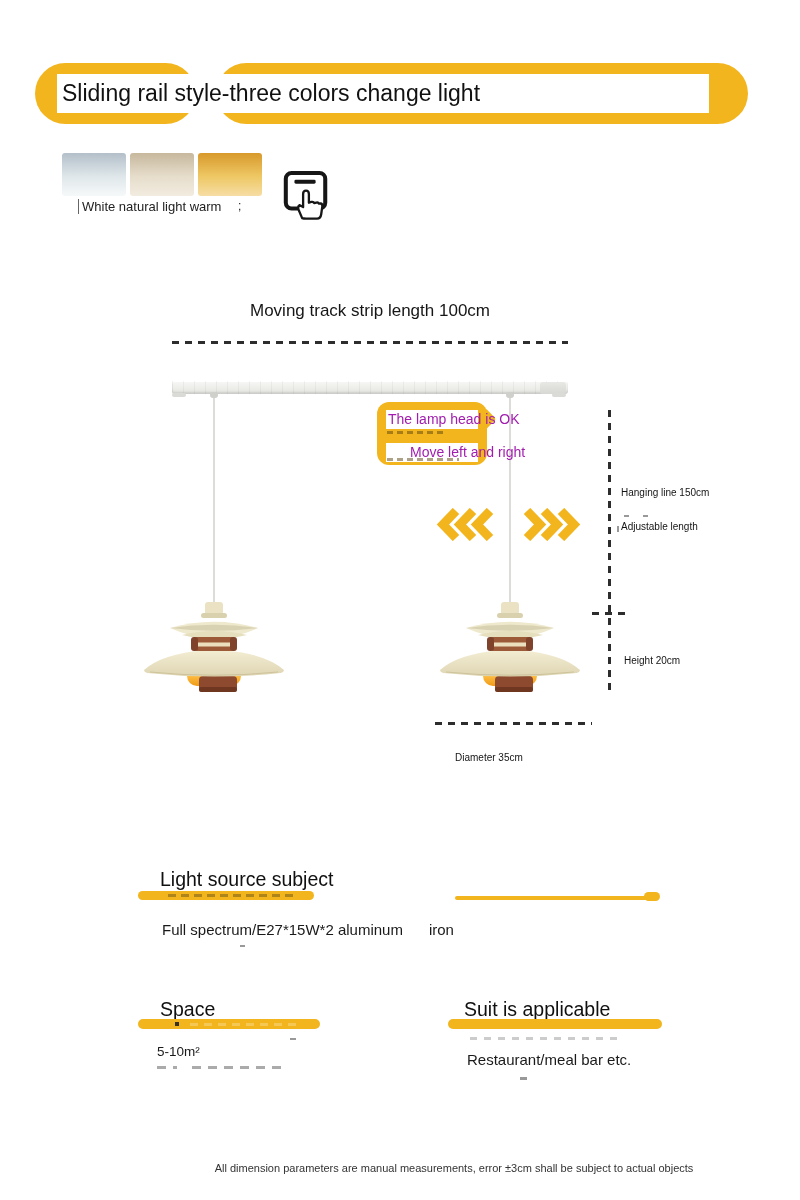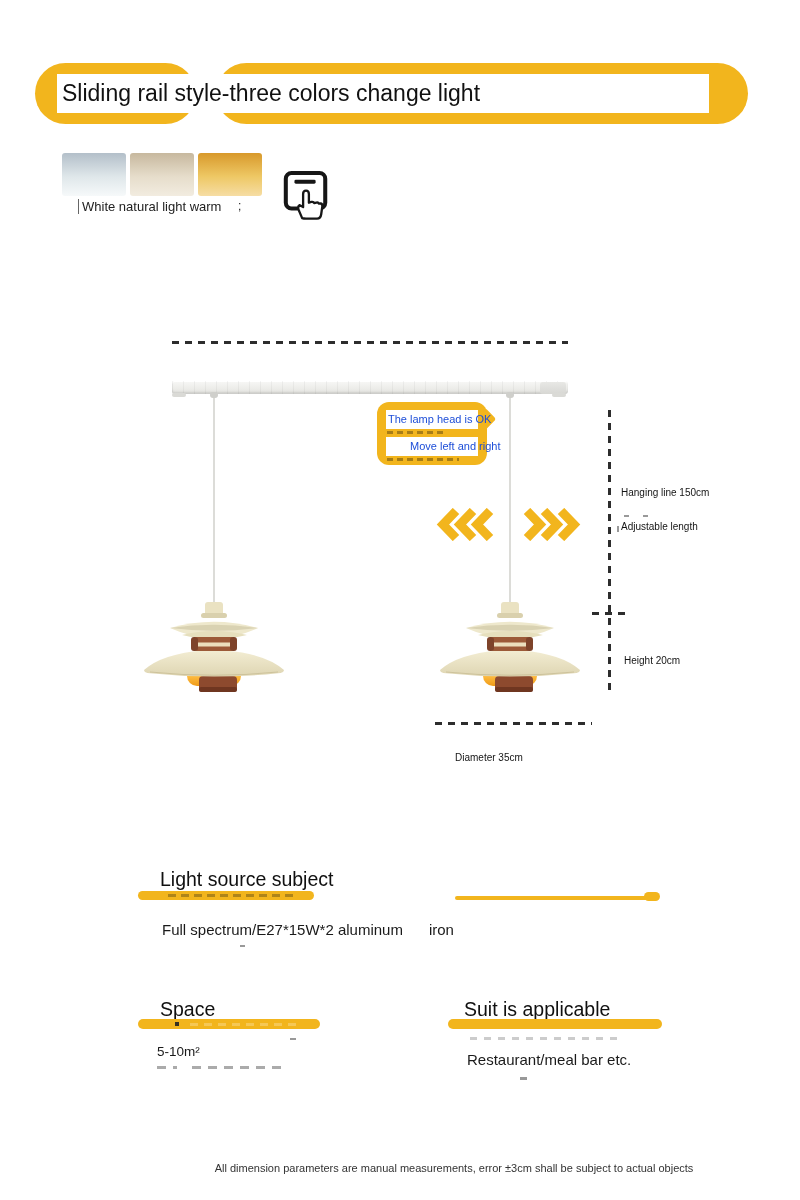--- a/index.html
+++ b/index.html
@@ -39,22 +39,22 @@
           background:linear-gradient(180deg,#e8e8e5,#d7d7d3); }
   .track-foot{ position:absolute; background:#dadad6; height:4px; border-radius:2px; }
   .wire{ position:absolute; top:393px; width:2px; height:211px; background:#dcdcd8; }
   .wire-knob{ position:absolute; top:392px; width:8px; height:6px; border-radius:3px; background:#cfcfcb; }
 
   .callout{ position:absolute; left:377px; top:402px; width:110px; height:63px;
             background:var(--accent); border-radius:12px; }
   .callout-tail{ position:absolute; right:-6px; top:9px; width:16px; height:16px;
             background:var(--accent); border-radius:3px; transform:rotate(45deg); }
   .callout-line{ position:absolute; left:9px; height:19px; background:#fff; width:92px;
-            font-size:11px; line-height:19px; padding-left:2px; white-space:nowrap; color:#1d4ed8; }
-  .cl1{ top:8px; } .cl2{ top:35px;padding-left:24px; }
+            font-size:14px; line-height:19px; padding-left:2px; white-space:nowrap; color:#a21caf; }
+  .cl1{ top:8px; } .cl2{ top:41px;padding-left:24px; }
   .callout .smear{ position:absolute; height:3px; opacity:.5;
             background:repeating-linear-gradient(90deg,#5a4410 0 6px,transparent 6px 10px); }
 
   .meas-label{ position:absolute; font-size:10px; color:#141414; white-space:nowrap; }
   .tiny-mark{ position:absolute; background:#555; opacity:.6; }
 
   .section-h{ position:absolute; font-size:19.5px; color:#101010; white-space:nowrap; }
   .yline{ position:absolute; background:var(--accent); }
   .spec-text{ position:absolute; font-size:15px; color:#1a1a1a; white-space:nowrap; }
   .footer{ position:absolute; left:8px; top:1145px; width:100%; padding-left:92px;
@@ -96,20 +96,21 @@
   <div class="swatch" style="left: 198px; background: linear-gradient(rgb(216, 153, 43) 0%, rgb(238, 200, 101) 55%, rgb(246, 221, 164) 100%);"></div>
   <div class="swatch-label">White natural light warm</div>
   <div class="swatch-semi">;</div>
 
   <svg class="abs" style="left:281px;top:168px;" width="50" height="56" viewBox="0 0 52 58">
     <rect x="5" y="5" width="41" height="37" rx="6" fill="#fff" stroke="#161616" stroke-width="4.2"></rect>
     <rect x="14" y="12" width="22" height="4.2" rx="1.5" fill="#161616"></rect>
     <path d="M22 52 L19 45 Q16.5 40 19.5 38.5 L23 40.5 L23 27 Q23 23.5 26 23.5 Q29 23.5 29 27 L29 36 L31.5 35.2 Q33.8 34.6 34.5 36.4 L36.8 35.8 Q38.8 35.4 39.3 37 L41.2 36.8 Q43 37 43 39.5 L41.8 48 Q41.2 52.5 37.5 52.5 L26 52.5 Q23.5 52.5 22 52 Z" fill="#fff" stroke="#161616" stroke-width="2.4" stroke-linejoin="round"></path>
   </svg>
 
+  <div class="track-title">Moving track strip length 100cm</div>
   <div class="dash-h" style="left:172px;top:341px;width:396px;"></div>
 
   <div class="track"></div>
   <div class="track-cap"></div>
   <div class="track-foot" style="left:172px;top:393px;width:14px;"></div>
   <div class="track-foot" style="left:552px;top:393px;width:14px;"></div>
 
   <div class="wire" style="left:213px;"></div>
   <div class="wire" style="left:509px;"></div>
   <div class="wire-knob" style="left:210px;"></div>

